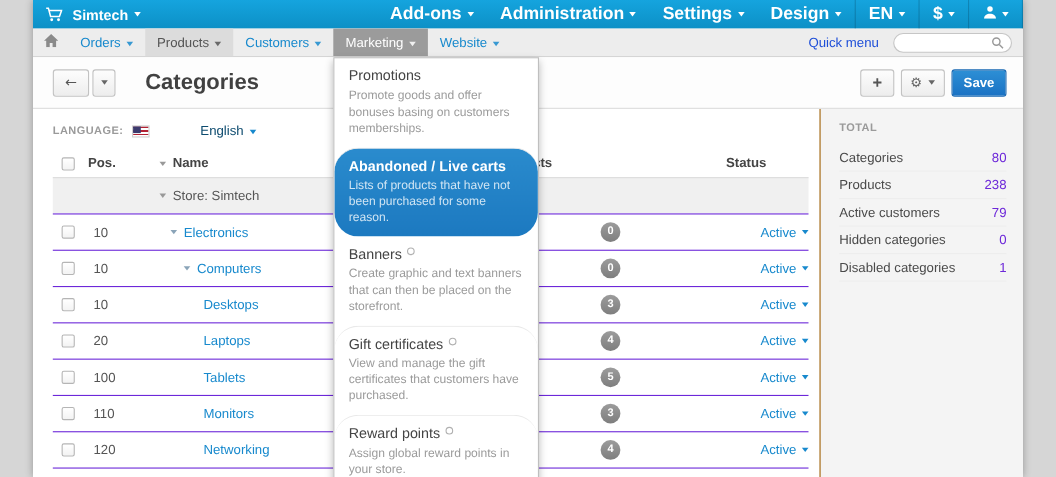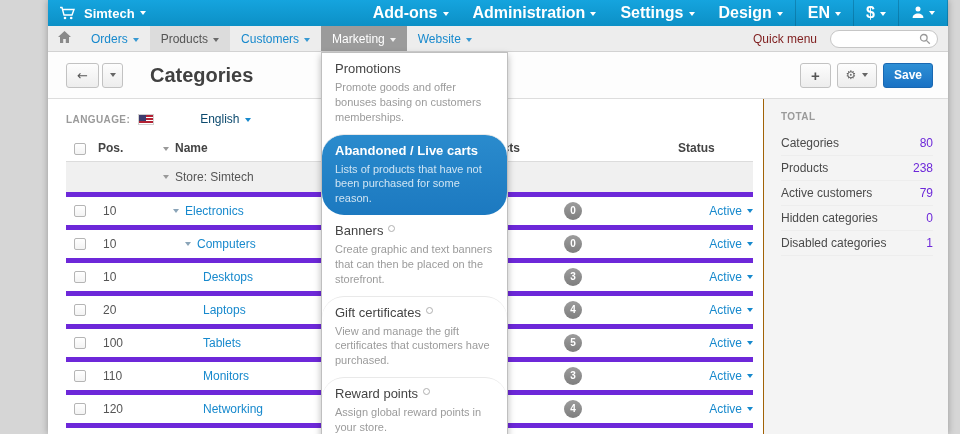--- a/index.html
+++ b/index.html
@@ -1,38 +1,38 @@
 <!DOCTYPE html>
 <html><head>
 <meta charset="utf-8">
 <style>
   * { margin:0; padding:0; box-sizing:border-box; }
   html,body { width:960px; height:434px; }
   body { background:#d6d6d6; font-family:"Liberation Sans", sans-serif; position:relative; overflow:hidden; }
-  .page { position:absolute; left:48px; top:0; width:900px; height:434px; background:#fff; box-shadow:0 0 7px rgba(0,0,0,.3); }
+  .page { position:absolute; left:30px; top:0; width:900px; height:434px; background:#fff; box-shadow:0 0 7px rgba(0,0,0,.3); }
 
   
   .topbar { height:26px; background:linear-gradient(#15a4de,#0c90c6); display:flex; align-items:stretch; color:#fff; }
   .brand-area { display:flex; align-items:center; padding-left:11px; cursor:pointer; }
   .brand-cart { display:flex; align-items:center; margin-right:9px; }
   .brand-label { font-size:13px; font-weight:bold; }
   .caret { display:inline-block; width:0; height:0; border-left:3.5px solid transparent; border-right:3.5px solid transparent; border-top:4px solid currentColor; margin-left:5px; vertical-align:middle; }
   .top-right { margin-left:auto; display:flex; align-items:stretch; }
   .top-item { padding:0 12px; line-height:26px; font-size:16px; font-weight:bold; cursor:pointer; white-space:nowrap; }
   .top-sep { width:1px; background:rgba(0,30,50,.22); }
   .user-item { display:flex; align-items:center; padding:0 12px 0 13px; cursor:pointer; }
 
   
   .menubar { height:26px; background:#ededed; border-bottom:1px solid #d2d2d2; display:flex; align-items:stretch; font-size:12px; }
   .home-btn { width:32px; display:flex; align-items:center; justify-content:center; cursor:pointer; }
   .menu-item { padding:0 11px; line-height:26px; color:#1789cd; cursor:pointer; white-space:nowrap; }
   .menu-item .caret { opacity:.85; }
   .stsection { background:#dcdcdc; color:#555; }
   .stopen { background:#9b9b9b; color:#fff; }
-  .quick-menu { margin-left:auto; line-height:26px; color:#7f1d1d; font-size:12px; cursor:pointer; }
+  .quick-menu { margin-left:auto; line-height:26px; color:#1d4ed8; font-size:12px; cursor:pointer; }
   .searchbox { width:108px; height:18px; border:1px solid #c6c6c6; border-radius:10px; background:#fff; margin:4px 10px 0 13px; position:relative; }
   .searchbox input { border:none; outline:none; background:transparent; width:84px; height:15px; font-size:11px; padding-left:9px; font-family:"Liberation Sans",sans-serif; }
   .search-ico { position:absolute; right:6px; top:2px; }
 
   
   .toolbar { height:47px; background:#fdfdfd; border-bottom:1px solid #ddd; display:flex; align-items:center; padding:0 15px 0 18px; position:relative; }
   .btn { height:25px; border:1px solid #c2c2c2; border-radius:3px; background:linear-gradient(#fdfdfd,#ededed); display:inline-flex; align-items:center; justify-content:center; color:#555; cursor:pointer; }
   .back-group { display:flex; gap:3px; }
   .back-btn { width:33px; font-size:14px; }
   .back-btn .glyph { font-family:"DejaVu Sans",sans-serif; font-size:13px; color:#555; }
@@ -57,21 +57,21 @@
   .lang-link .caret { border-top-color:#1789cd; }
 
   table.cat-table { margin-left:18px; width:687px; border-collapse:collapse; table-layout:fixed; }
   .col-check { width:32px; } .col-pos { width:60px; } .col-name { width:310px; } .col-prod { width:210px; } .col-status { width:75px; }
   .cat-table th { font-size:12px; color:#444; font-weight:bold; text-align:left; height:26px; border-bottom:1px solid #dcdcdc; }
   .sort-caret { display:inline-block; width:0; height:0; border-left:3.5px solid transparent; border-right:3.5px solid transparent; border-top:4px solid #999; margin-right:6px; vertical-align:middle; }
   .th-name { padding-left:5px; }
   .th-prod,.td-prod { text-align:center; }
   .th-status,.td-status { text-align:right; }
   .group-row td { background:#f0f0f0; height:27px; border-bottom:1px solid #e2e2e2; font-size:12px; color:#555; padding-left:97px; }
-  .cat-table td { height:33px; border-bottom:5px solid #6d28d9; font-size:12px; }
+  .cat-table td { height:33px; border-bottom:1px solid #6d28d9; font-size:12px; }
   .checkbox { display:inline-block; width:12px; height:12px; border:1px solid #b5b5b5; border-radius:2px; background:linear-gradient(#fff,#f3f3f3); vertical-align:middle; cursor:pointer; }
   .td-check,.th-check { padding-left:8px; }
   .td-pos { color:#555; padding-left:5px; }
   .name-link { color:#1789cd; cursor:pointer; }
   .row-caret { display:inline-block; width:0; height:0; border-left:3.5px solid transparent; border-right:3.5px solid transparent; border-top:4px solid #8aa4b8; margin-right:6px; vertical-align:middle; }
   .lvl1 .td-name-inner { padding-left:15px; }
   .lvl2 .td-name-inner { padding-left:27px; }
   .lvl3 .td-name-inner { padding-left:45px; }
   .badge { display:inline-flex; width:18px; height:18px; border-radius:50%; background:linear-gradient(#9c9c9c,#7e7e7e); color:#fff; font-size:10px; font-weight:bold; align-items:center; justify-content:center; cursor:pointer; }
   .status-link { color:#1789cd; cursor:pointer; white-space:nowrap; }

